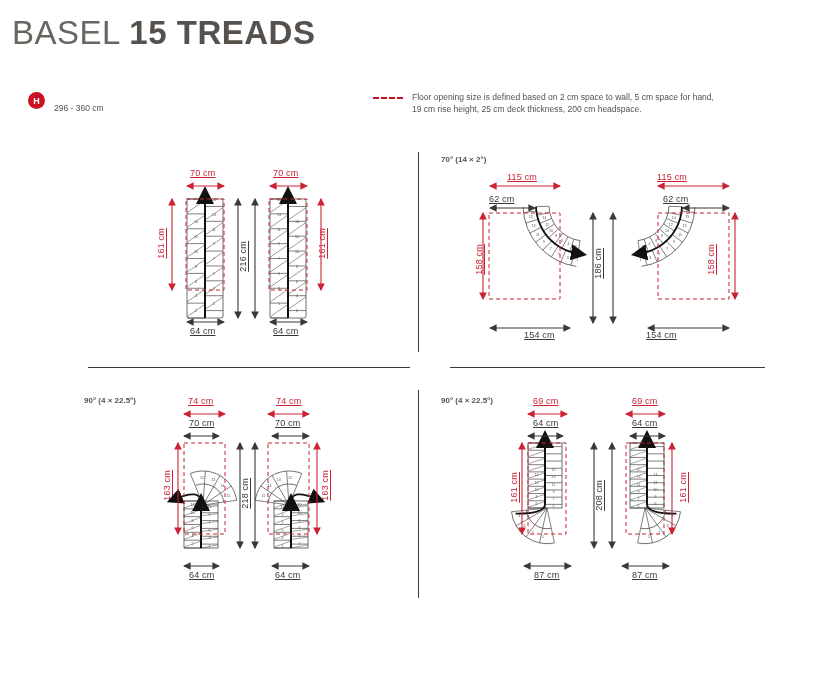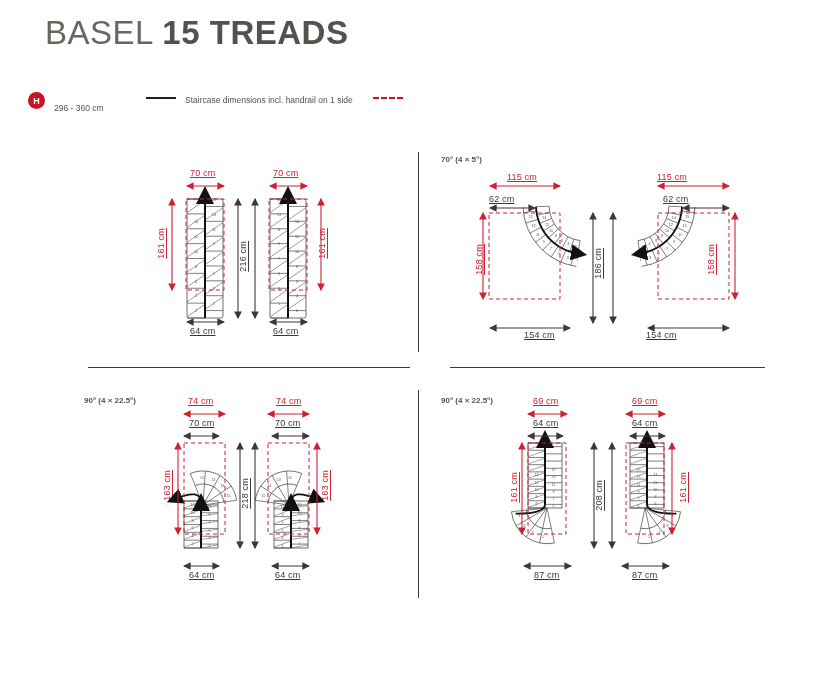--- a/index.html
+++ b/index.html
@@ -8,21 +8,21 @@
     background:#ffffff;
     font-family:"Liberation Sans", sans-serif;
     color:#4a4a48;
     overflow:hidden;
     position:relative;
   }
   .page{position:absolute;inset:0;}
 
   
   #title{
-    position:absolute;left:45px;top:14px;
+    position:absolute;left:12px;top:14px;
     font-size:33px;letter-spacing:0.5px;
     color:#59544f;white-space:nowrap;
   }
   #title .light{font-weight:300;color:#6a655f;}
   #title .bold{font-weight:bold;color:#56514c;}
 
   
   #legend{position:absolute;left:28px;top:92px;width:760px;height:34px;}
   .leg-item{position:absolute;display:flex;align-items:flex-start;}
   .leg-badge{
@@ -61,37 +61,35 @@
     <span class="light">BASEL </span><span class="bold">15 TREADS</span>
   </div>
 
   <div id="legend">
 
     <div class="leg-item" style="left:0px;top:0px;">
       <div class="leg-badge">H</div>
       <div class="leg-text" style="margin-top:11px;">296 - 360 cm</div>
     </div>
 
-    <div class="leg-item" style="left:118px;top:0px;">
-      <div class="leg-line-black"></div>
-      <div class="leg-text" style="margin-top:3px;">Staircase dimensions incl. handrail on 1 side</div>
-    </div>
 
     <div class="leg-item" style="left:345px;top:0px;">
       <div class="leg-line-red"></div>
+      <div class="leg-text" style="margin-top:0px;">Floor opening size is defined based on 2 cm space to wall, 5 cm space for hand,
+19 cm rise height, 25 cm deck thickness, 200 cm headspace.</div>
     </div>
 
   </div>
 
   <div class="divider-v" style="left:418px;top:152px;height:200px;"></div>
   <div class="divider-v" style="left:418px;top:390px;height:208px;"></div>
   <div class="divider-h" style="left:88px;top:367px;width:322px;"></div>
   <div class="divider-h" style="left:450px;top:367px;width:315px;"></div>
 
-  <div class="quad-head" style="left:441px;top:155px;">70° (4 × 5°)</div>
+  <div class="quad-head" style="left:441px;top:155px;">70° (14 × 2°)</div>
   <div class="quad-head" style="left:84px;top:396px;">90° (4 × 22.5°)</div>
   <div class="quad-head" style="left:441px;top:396px;">90° (4 × 22.5°)</div>
 
   <div class="dim red" style="left:190px;top:168px;">70 cm</div>
   <div class="dim red rot" style="left:156px;top:228px;">161 cm</div>
   <div class="dim dark rot" style="left:238px;top:241px;">216 cm</div>
   <div class="dim dark" style="left:190px;top:326px;">64 cm</div>
 
   <div class="dim red" style="left:273px;top:168px;">70 cm</div>
   <div class="dim red rot" style="left:317px;top:228px;">161 cm</div>

